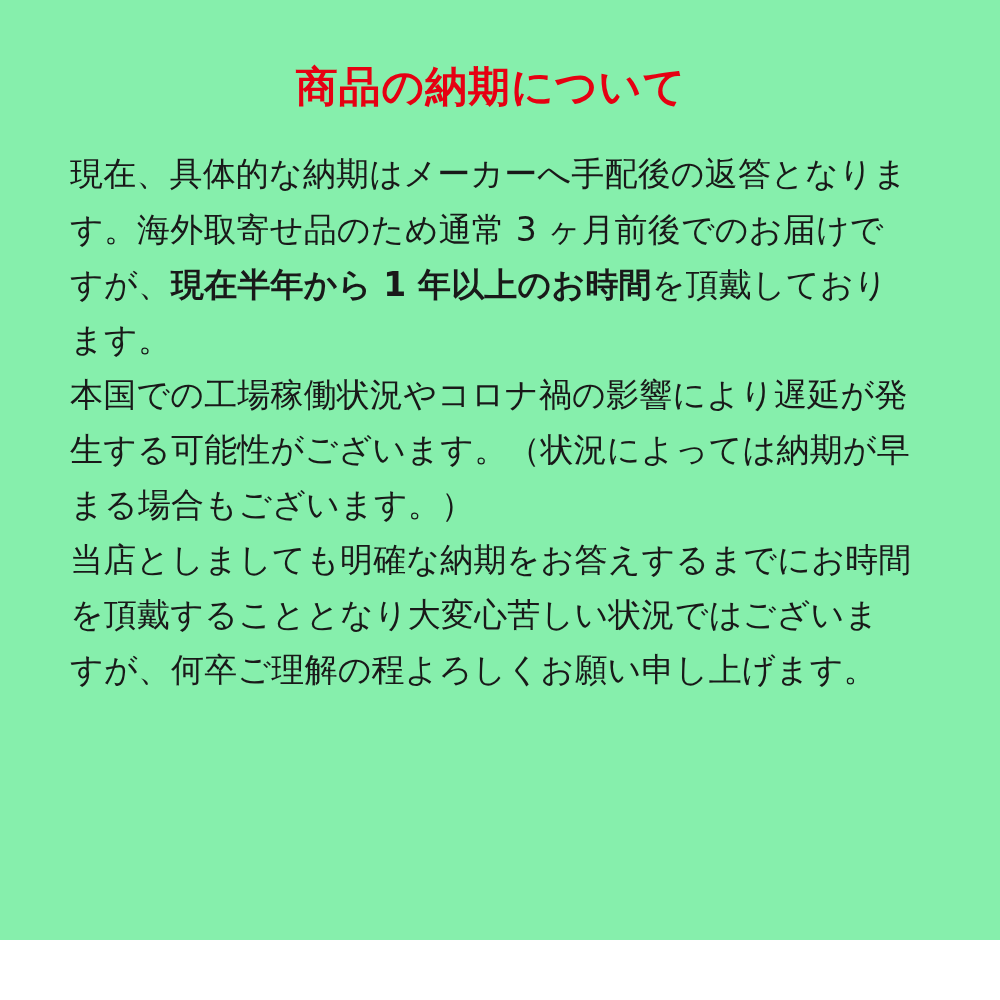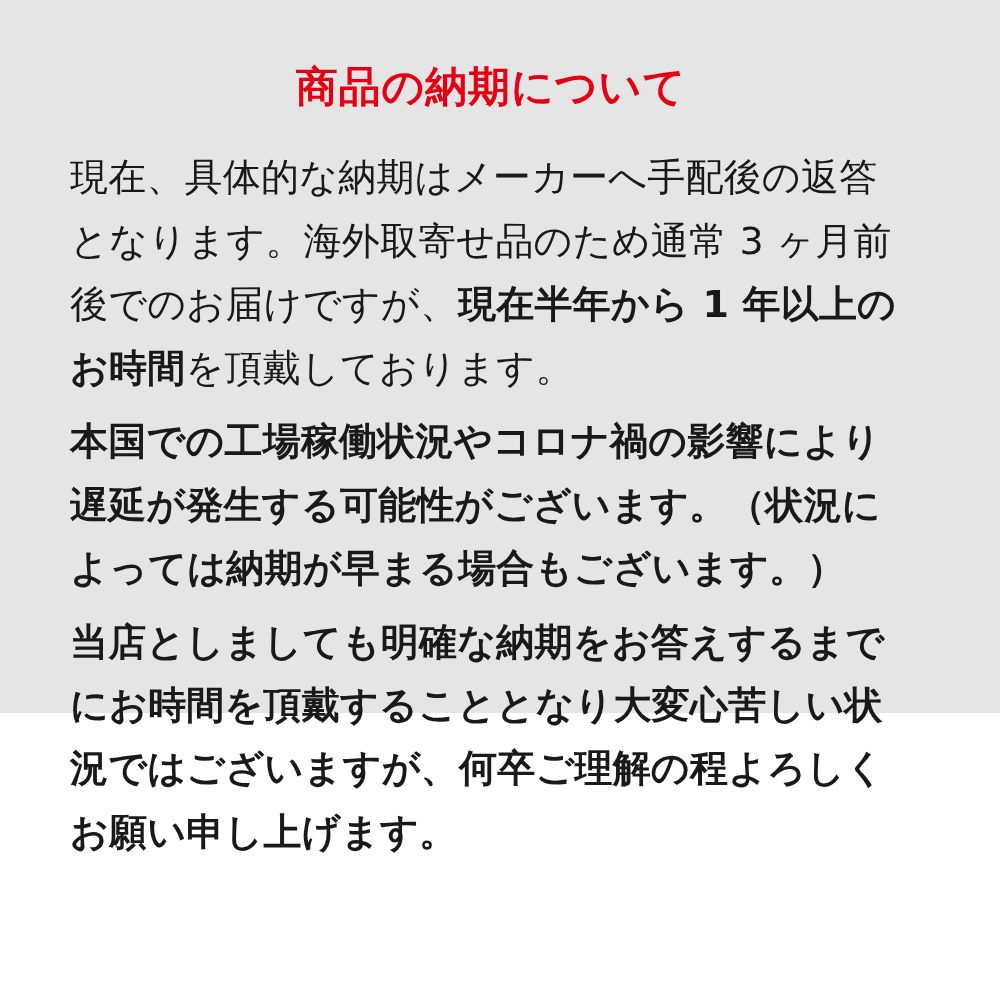--- a/index.html
+++ b/index.html
@@ -9,45 +9,44 @@
   body {
     width: 1000px;
     height: 1000px;
     background: #ffffff;
     font-family: "DejaVu Sans", "Liberation Sans", sans-serif;
     overflow: hidden;
   }
   .notice {
     box-sizing: border-box;
     width: 1000px;
-    height: 713px;
+    height: 940px;
     padding: 62px 88px 0 70px;
-    background: #e5e5e5;
+    background: #86efac;
   }
   .notice-title {
     text-align: center;
     font-size: 42px;
     font-weight: bold;
     letter-spacing: 0.02em;
     line-height: 1.2;
     margin: 0 0 34px 0;
   }
   .notice-body {
-    font-size: 38px;
+    font-size: 33px;
     line-height: 1.67;
     color: #191919;
     letter-spacing: 0.005em;
   }
   .para {
     margin: 0;
     text-indent: 0;
   }
   .para + .para {
-    margin-top: 10px;
-    font-weight: bold;
+    margin-top: 0;
   }
   .strong {
     font-weight: bold;
   }
 </style>
 </head>
 <body style="background: rgb(255, 255, 255);">
 
 <div class="notice">
   <h1 class="notice-title" style="color: rgb(230, 0, 18);">商品の納期について</h1>

